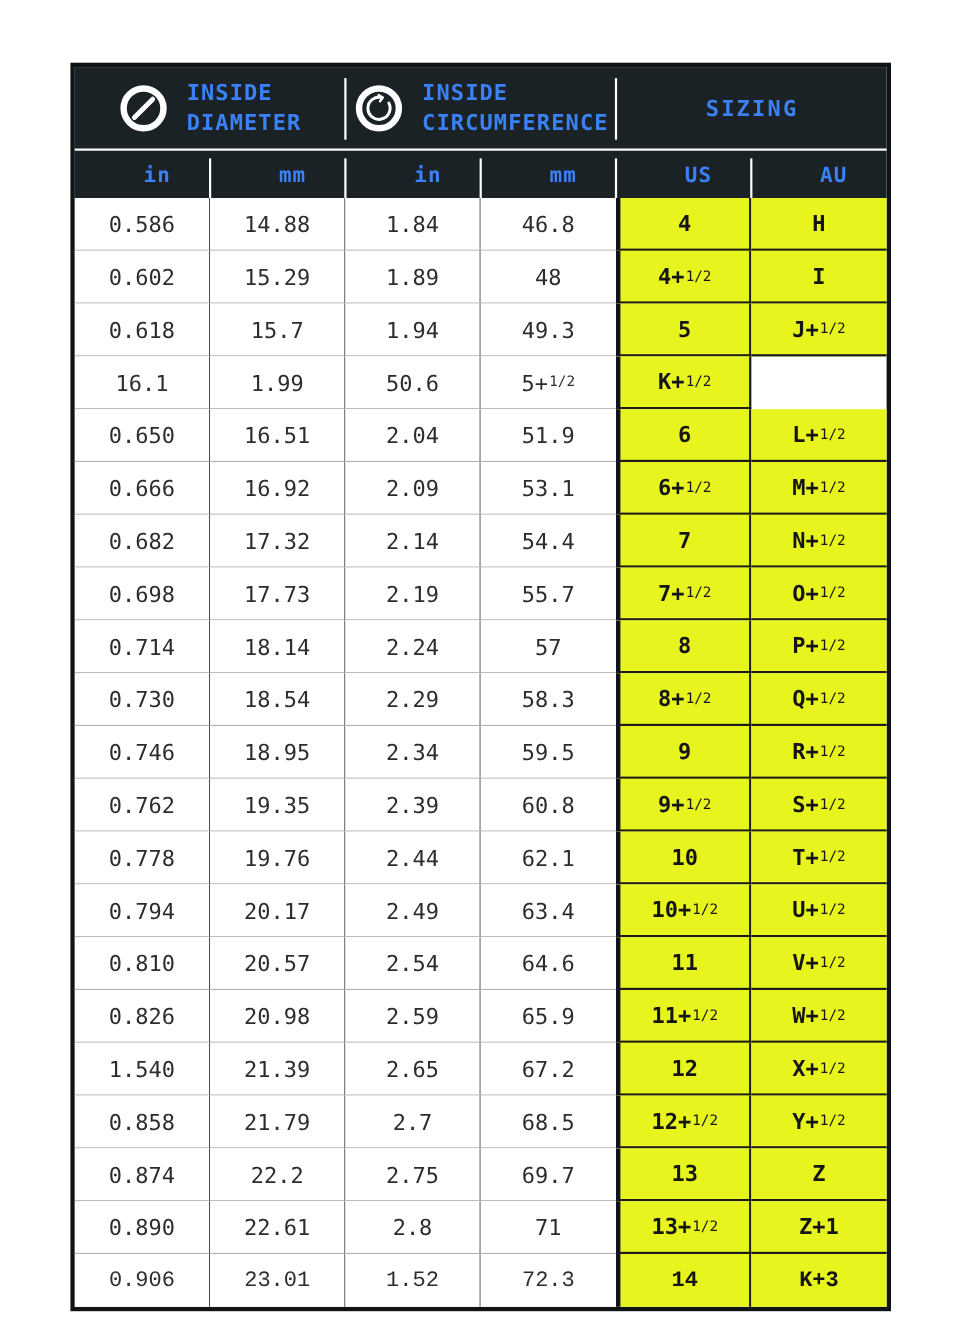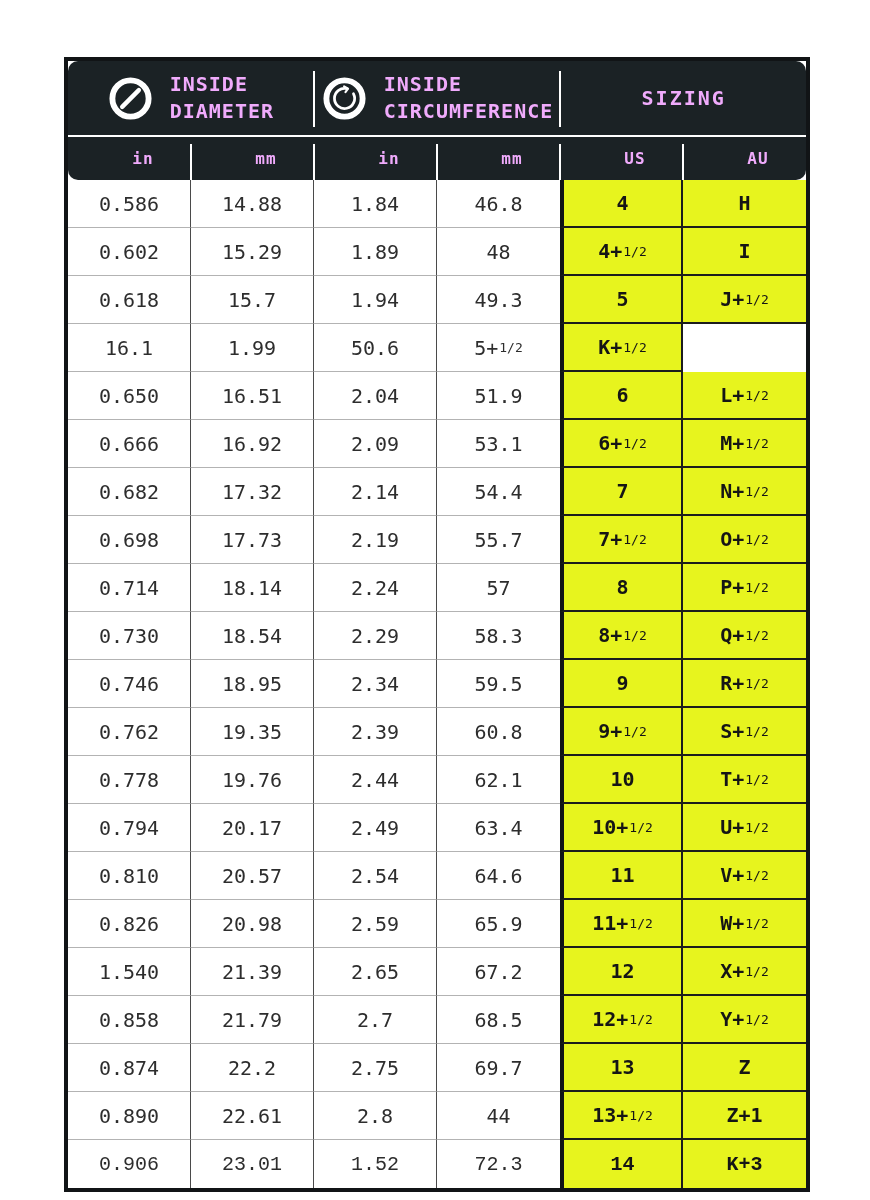--- a/index.html
+++ b/index.html
@@ -17,35 +17,35 @@
     width:870px;height:1200px;
     font-family:"DejaVu Sans Mono","Liberation Mono",monospace;
     position:relative;overflow:hidden;
   }
   .size-table{
     position:absolute;left:64px;top:57px;width:746px;
     border:4px solid var(--border-black);
     background:#fff;
   }
   
-  .thead{background:var(--header-bg);color:#f0abfc;border-radius:10px;}
+  .thead{background:var(--header-bg);color:#3b82f6;}
   .group-row{display:flex;height:74px;align-items:stretch;}
   .group{flex:1 1 0;display:flex;align-items:center;justify-content:center;gap:16px;}
   .gsep{width:2px;background:#fff;margin:10px 0 8px 0;}
   .glabel{
     font-size:20px;font-weight:bold;letter-spacing:1px;
     line-height:1.35;width:min-content;white-space:pre-line;text-align:left;
   }
   .glabel.sizing{width:auto;text-align:right;letter-spacing:2px;}
   .icon svg{display:block;}
   .hline{height:2px;background:#fff;}
   .sub-row{display:grid;grid-template-columns:repeat(6,1fr);height:43px;}
   .sub-cell{
     position:relative;display:flex;align-items:center;justify-content:center;
-    font-size:16px;font-weight:bold;letter-spacing:1px;margin-left:27px;
+    font-size:19px;font-weight:bold;letter-spacing:1px;margin-left:27px;
   }
   .sub-cell:not(:last-child)::after{
     content:"";position:absolute;right:-1px;top:7px;bottom:0;width:2px;background:#fff;
   }
   
   .body-row{display:grid;grid-template-columns:repeat(6,1fr);height:48px;}
   .cell{
     display:flex;align-items:center;justify-content:center;
     font-size:20px;color:var(--body-text);background:#fff;
     border-right:1px solid var(--grid-dark);
@@ -272,21 +272,21 @@
       <div class="cell">2.75</div>
       <div class="cell">69.7</div>
       <div class="cell">13</div>
       <div class="cell">Z</div>
     </div>
 
     <div class="body-row">
       <div class="cell">0.890</div>
       <div class="cell">22.61</div>
       <div class="cell">2.8</div>
-      <div class="cell">44</div>
+      <div class="cell">71</div>
       <div class="cell">13+<span class="frac">1/2</span></div>
       <div class="cell">Z+1</div>
     </div>
 
     <div class="body-row">
       <div class="cell">0.906</div>
       <div class="cell">23.01</div>
       <div class="cell">1.52</div>
       <div class="cell">72.3</div>
       <div class="cell">14</div>

